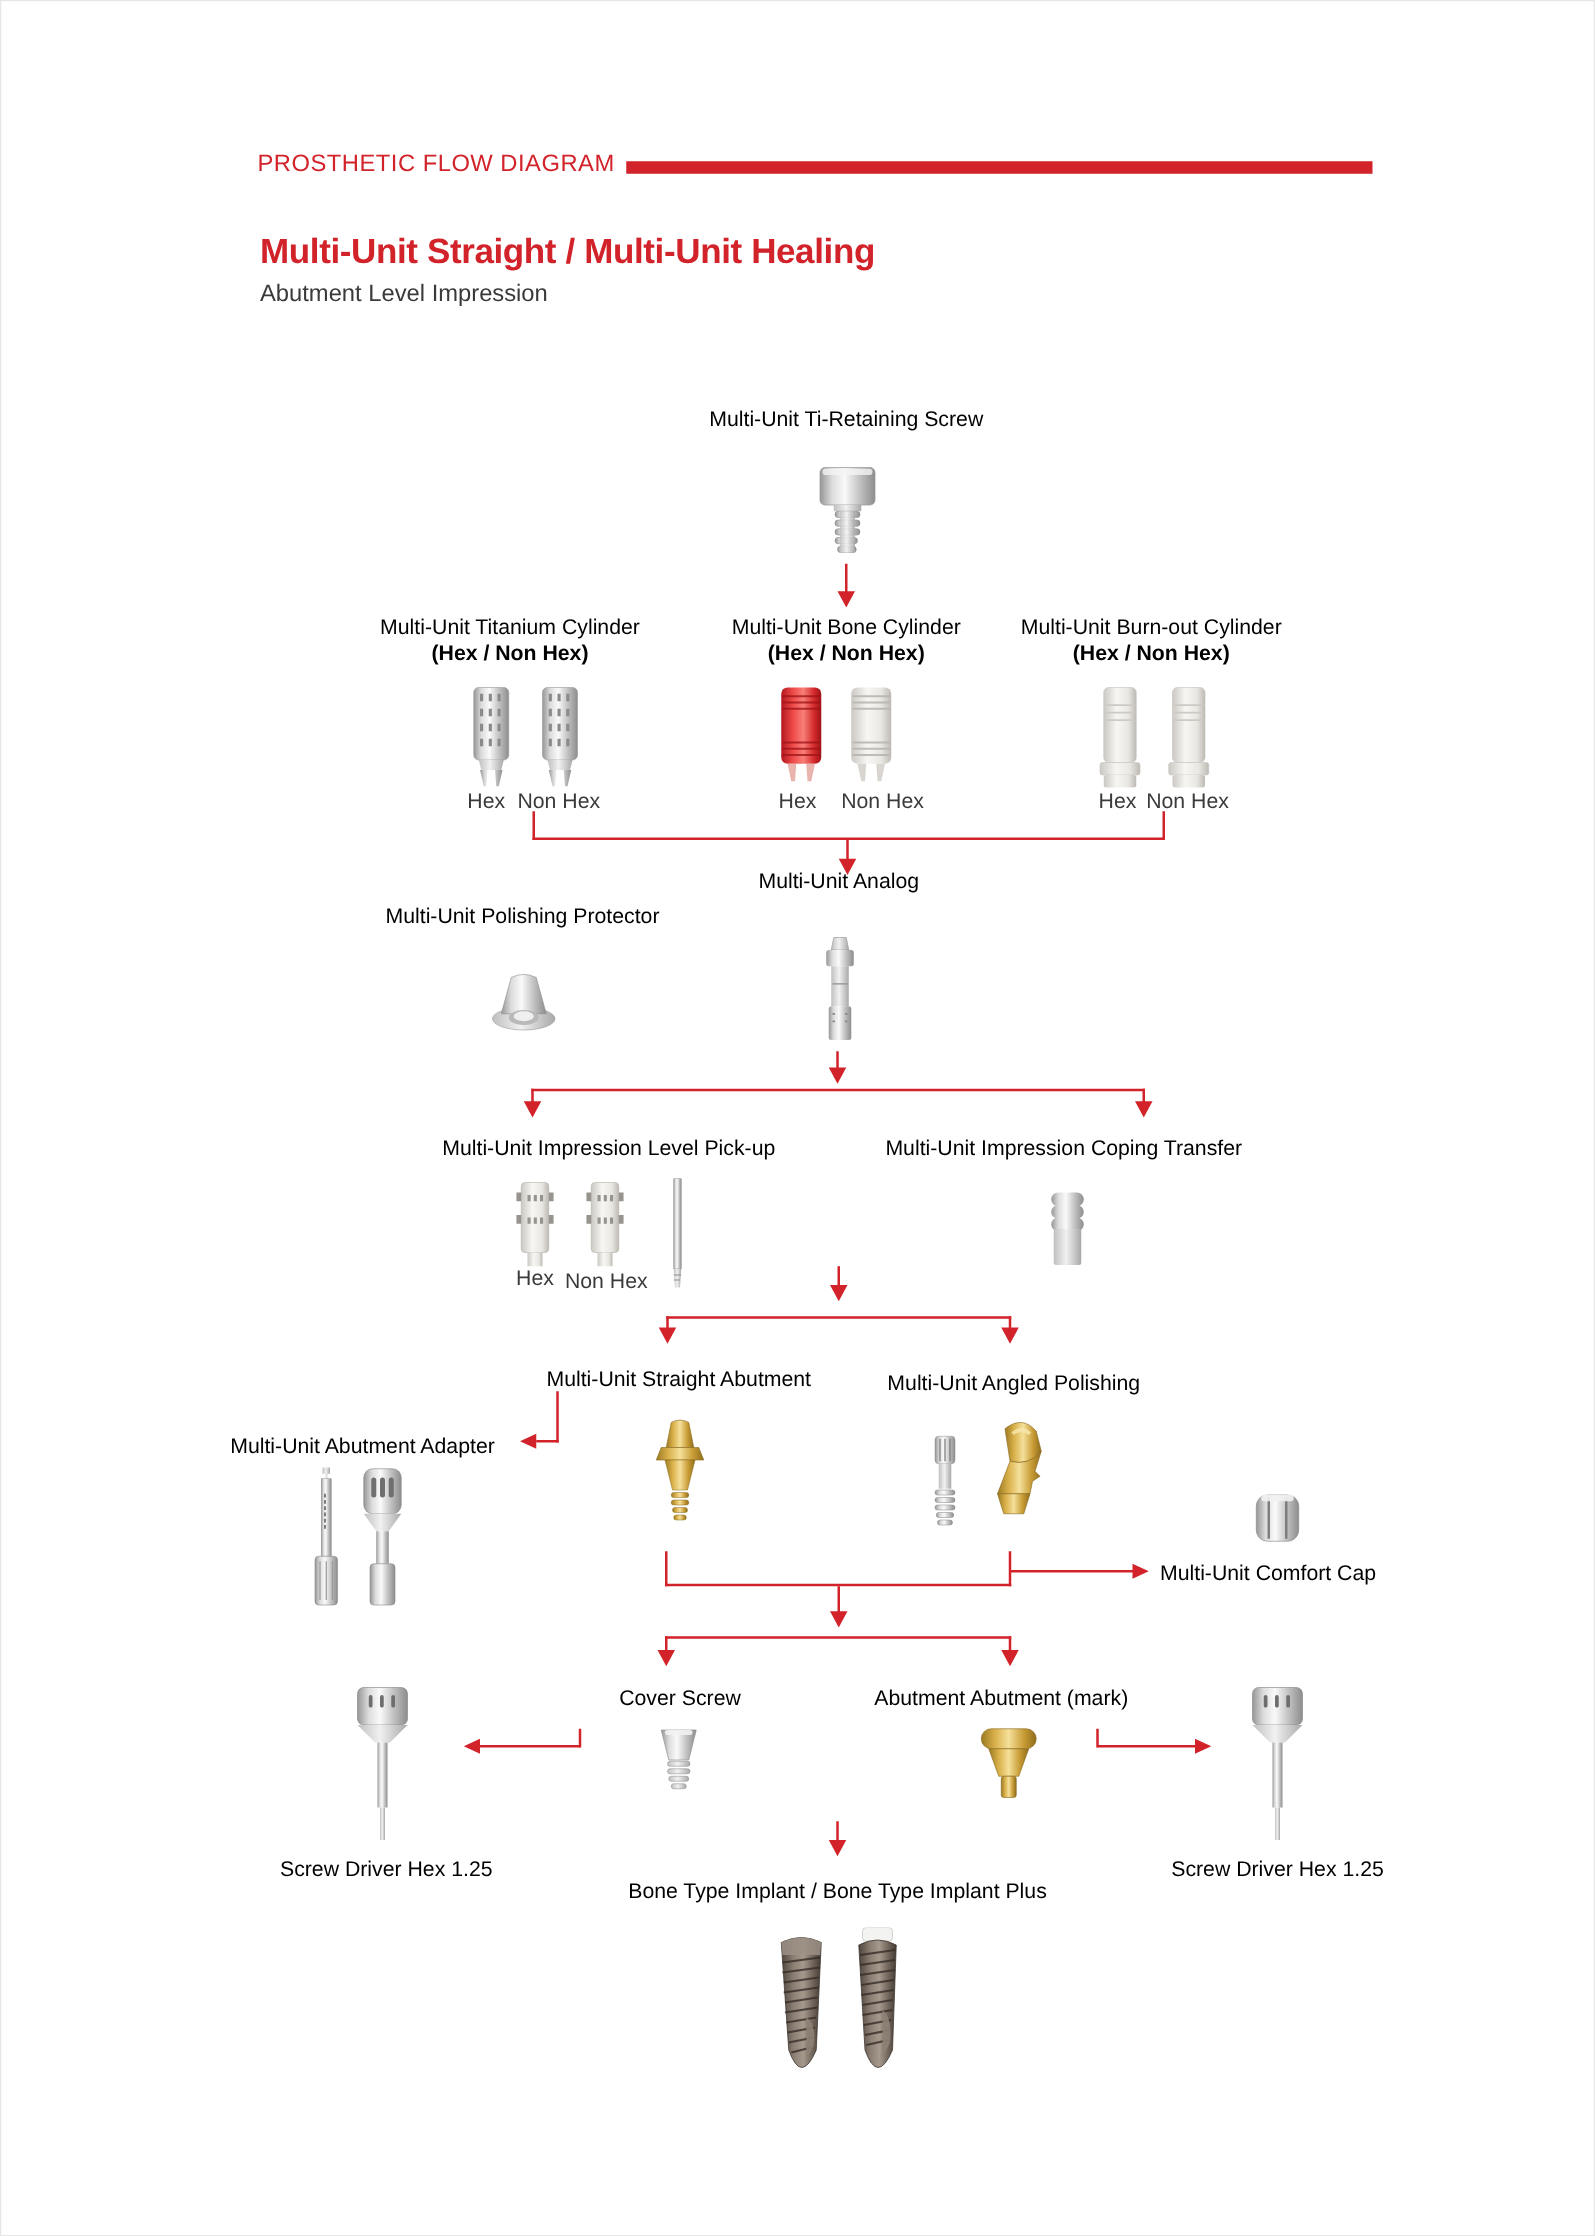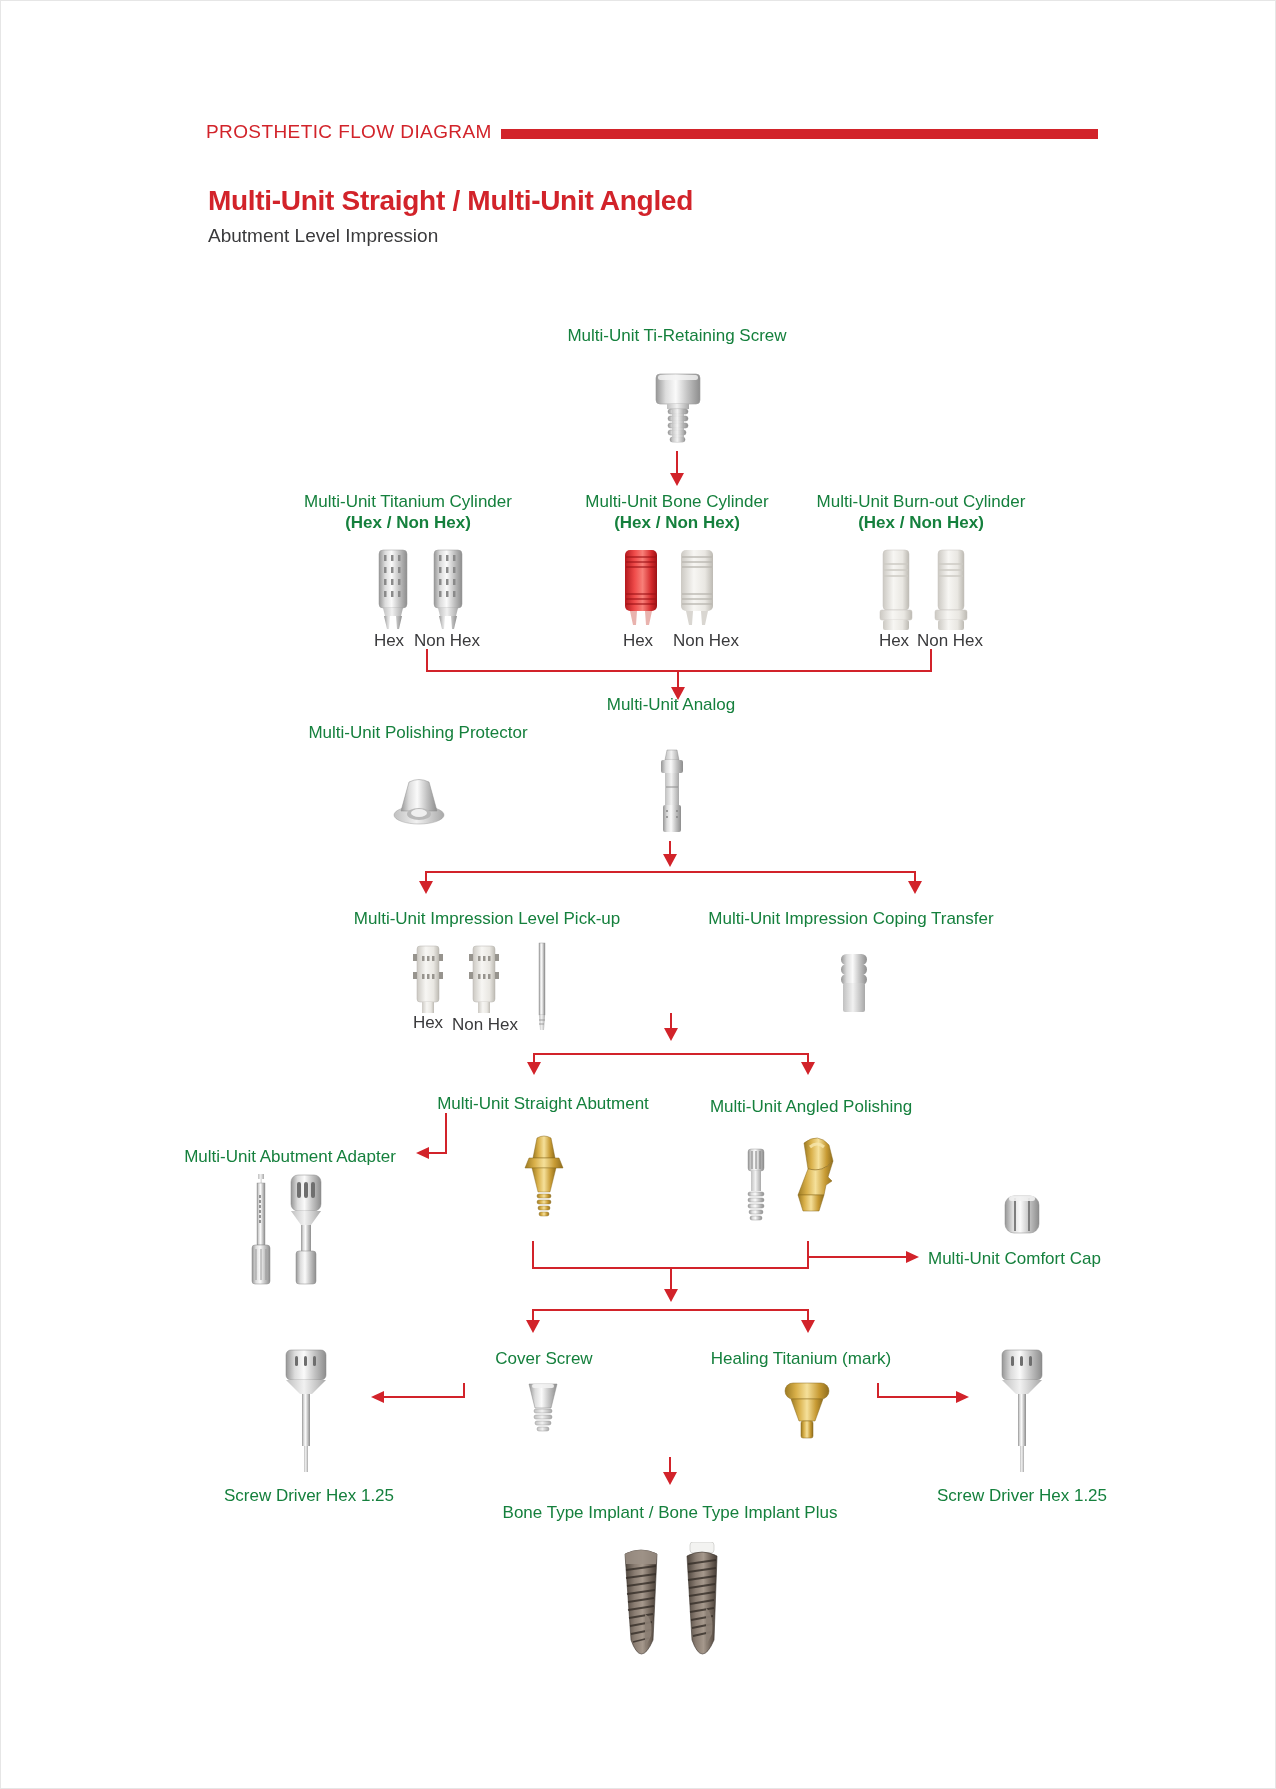--- a/index.html
+++ b/index.html
@@ -1,18 +1,18 @@
 <!DOCTYPE html>
 <html><head>
 <meta charset="utf-8">
 <style>
   html,body{margin:0;padding:0;background:#fff;}
   #page{position:relative;width:1276px;height:1789px;background:#ffffff;
         font-family:"Liberation Sans",sans-serif;overflow:hidden;border:1px solid #e6e6e6;box-sizing:border-box;}
-  .lbl{position:absolute;font-size:17px;color:#15803d;white-space:nowrap;transform:translateX(-50%);text-align:center;}
+  .lbl{position:absolute;font-size:17px;color:#000000;white-space:nowrap;transform:translateX(-50%);text-align:center;}
   .lbl2{line-height:21px;}
   .lbl2 .b{font-weight:700;}
   .slbl{position:absolute;font-size:17px;color:#3a3a3c;white-space:nowrap;transform:translateX(-50%);}
   .hline,.vline{position:absolute;background:#D2232A;}
   .hline{height:2px;}
   .vline{width:2px;}
   .ahd{position:absolute;width:0;height:0;border-left:7px solid transparent;border-right:7px solid transparent;border-top:13px solid #D2232A;}
   .ahl{position:absolute;width:0;height:0;border-top:6px solid transparent;border-bottom:6px solid transparent;border-right:13px solid #D2232A;}
   .ahr{position:absolute;width:0;height:0;border-top:6px solid transparent;border-bottom:6px solid transparent;border-left:13px solid #D2232A;}
   .img{position:absolute;}
@@ -65,21 +65,21 @@
           <stop offset=".3" stop-color="#8a7d72"></stop>
         <stop offset=".55" stop-color="#a5988c"></stop>
           <stop offset=".82" stop-color="#6b5f55"></stop>
         <stop offset="1" stop-color="#453c35"></stop>
       </linearGradient>
     </defs>
   </svg>
 
   <div id="hdr-label">PROSTHETIC FLOW DIAGRAM</div>
   <div id="hdr-bar"></div>
-  <div id="title">Multi-Unit Straight  /  Multi-Unit Angled</div>
+  <div id="title">Multi-Unit Straight  /  Multi-Unit Healing</div>
   <div id="subtitle">Abutment Level Impression</div>
 
   <div class="lbl" style="left:676px;top:325px">Multi-Unit Ti-Retaining Screw</div>
   <svg class="img" style="left:649px;top:372px" width="56" height="72" viewBox="0 0 56 72">
     <rect x="6" y="1" width="44" height="30" rx="4" fill="url(#gSilver)" stroke="#9a9a9a" stroke-width=".6"></rect>
     <rect x="8" y="2" width="40" height="5" rx="2.5" fill="#f4f4f4" opacity=".8"></rect>
     <rect x="17" y="31" width="22" height="5" fill="url(#gSilverSoft)"></rect>
     <g fill="url(#gSilver)" stroke="#8e8e8e" stroke-width=".5">
       <rect x="18" y="36" width="20" height="5" rx="2.5"></rect>
         <rect x="18" y="43" width="20" height="5" rx="2.5"></rect>
@@ -346,21 +346,21 @@
 
   <div class="vline" style="left:669px;top:1268px;height:22px"></div>
   <div class="ahd" style="left:663px;top:1288px"></div>
   <div class="hline" style="left:531px;top:1308px;width:277px"></div>
   <div class="vline" style="left:531px;top:1308px;height:13px"></div>
   <div class="ahd" style="left:525px;top:1319px"></div>
   <div class="vline" style="left:806px;top:1308px;height:13px"></div>
   <div class="ahd" style="left:800px;top:1319px"></div>
 
   <div class="lbl" style="left:543px;top:1348px">Cover Screw</div>
-  <div class="lbl" style="left:800px;top:1348px">Healing Titanium (mark)</div>
+  <div class="lbl" style="left:800px;top:1348px">Abutment Abutment (mark)</div>
 
   <svg class="img" style="left:524px;top:1381px" width="36" height="54" viewBox="0 0 36 54">
     <path d="M4 2 h28 l-6 24 h-16 z" fill="url(#gSilver)" stroke="#8a8a8a" stroke-width=".5"></path>
     <rect x="7" y="2" width="22" height="4" rx="2" fill="#f2f2f2" opacity=".9"></rect>
     <g fill="url(#gSilverSoft)" stroke="#848484" stroke-width=".4">
       <rect x="9" y="27" width="18" height="4" rx="2"></rect>
         <rect x="9" y="33" width="18" height="4" rx="2"></rect>
       <rect x="10" y="39" width="16" height="4" rx="2"></rect>
         <rect x="12" y="45" width="12" height="4" rx="2"></rect>
     </g>

